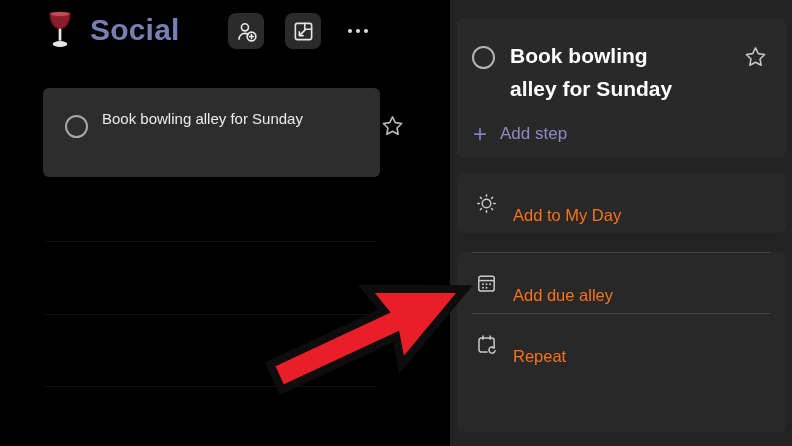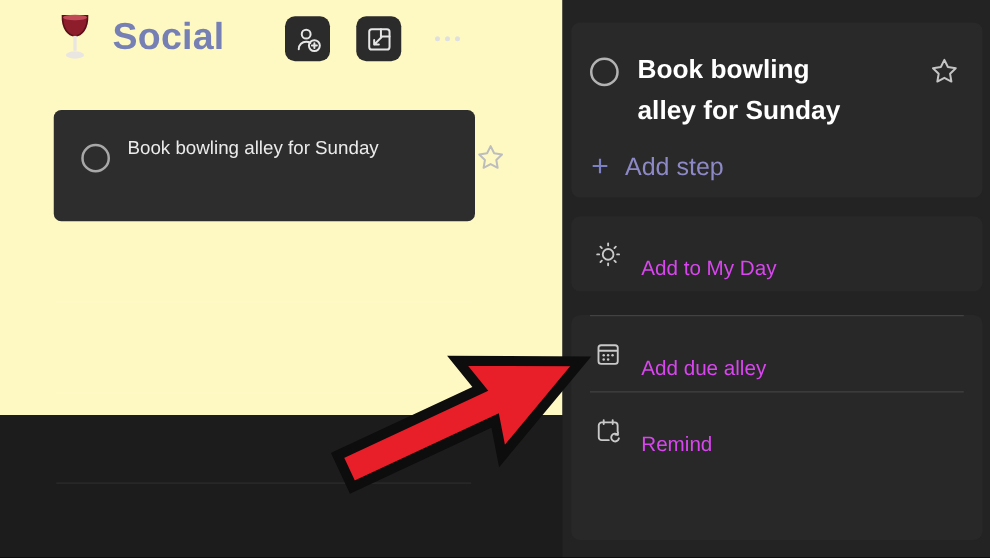--- a/index.html
+++ b/index.html
@@ -1,21 +1,21 @@
 <!DOCTYPE html>
 <html><head>
 <meta charset="utf-8">
 <style>
   * { margin:0; padding:0; box-sizing:border-box; }
   html,body { background:#000; }
   body { font-family:"Liberation Sans", sans-serif; }
   .screen { position:relative; width:792px; height:446px; overflow:hidden; background:#1c1c1c; }
 
   
-  .left-panel { position:absolute; left:0; top:0; width:450px; height:332px; background:#fef9c3; }
+  .left-panel { position:absolute; left:0; top:0; width:450px; height:446px; background:#000000; }
   .list-header { position:absolute; left:0; top:0; width:450px; height:64px; }
   .wine-icon { position:absolute; left:44px; top:10px; width:32px; height:40px; }
   .list-title { position:absolute; left:90px; top:13px; font-size:30px; font-weight:bold; color:#7680b4; letter-spacing:0.2px; }
   .hdr-btn { position:absolute; top:13px; width:36px; height:36px; border:none; border-radius:8px; background:#2b2b2b; display:flex; align-items:center; justify-content:center; cursor:pointer; }
   .hdr-btn.b1 { left:228px; }
   .hdr-btn.b2 { left:285px; }
   .more-btn { position:absolute; left:340px; top:13px; width:36px; height:36px; border:none; background:transparent; display:flex; align-items:center; justify-content:center; gap:4px; cursor:pointer; }
   .more-btn i { width:4px; height:4px; border-radius:50%; background:#e0e0e0; display:block; }
 
   .task-card { position:absolute; left:43px; top:88px; width:337px; height:89px; background:#2d2d2d; border-radius:6px; cursor:pointer; }
@@ -29,27 +29,27 @@
   .d1 { top:241px; } .d2 { top:314px; } .d3 { top:386px; }
 
   
   .right-panel { position:absolute; left:450px; top:0; width:342px; height:446px; background:#232323; }
   .detail-card { position:absolute; left:7px; top:18px; width:329px; height:140px; background:#292929; border-radius:7px; }
   .detail-card .circle-cb { left:15px; top:28px; border-color:#b3b3b3; }
   .detail-title { position:absolute; left:53px; top:21px; width:190px; font-size:21px; font-weight:bold; line-height:33px; color:#ffffff; }
   .detail-card .star-btn { left:287px; top:28px; }
   .add-step { position:absolute; left:16px; top:102px; height:28px; display:flex; align-items:center; gap:13px; border:none; background:transparent; cursor:pointer; }
   .add-step .plus { font-size:24px; font-weight:300; color:#7c81c5; line-height:24px; }
-  .add-step .lbl { font-size:20px; color:#8d89c6; }
+  .add-step .lbl { font-size:17px; color:#8d89c6; }
 
   .action-card { position:absolute; left:7px; width:329px; background:#282828; border-radius:7px; }
   .myday-card { top:173px; height:60px; }
   .group-card { top:252px; height:180px; }
   .action-row { height:60px; display:flex; align-items:center; padding-left:17px; gap:14px; cursor:pointer; }
-  .action-row .lbl { font-size:16.5px; color:#d946ef;margin-top:24px; }
+  .action-row .lbl { font-size:16.5px; color:#f97316;margin-top:24px; }
   .row-divider { height:1px; margin:0 15px; background:rgba(255,255,255,0.12); }
 
   .icon24 { width:25px; height:25px; flex:none; }
   .icon24 * , .star-svg * { vector-effect:non-scaling-stroke; }
 
   
   .arrow-overlay { position:absolute; left:0; top:0; width:792px; height:446px; pointer-events:none; z-index:20; }
   .arrow-overlay polygon { stroke:#0d0d0d; stroke-width:8; stroke-linejoin:miter; stroke-miterlimit:10; }
 </style>
 </head>
@@ -149,21 +149,21 @@
         <span class="lbl">Add due alley</span>
       </div>
       <div class="row-divider"></div>
       <div class="action-row">
         <svg class="icon24" viewBox="0 0 24 24" fill="none" stroke="#c9c9c9" stroke-width="1.5" stroke-linecap="round" stroke-linejoin="round">
           <path d="M12.5 19.3 H7.1 a2.3 2.3 0 0 1 -2.3 -2.3 V8 a2.3 2.3 0 0 1 2.3 -2.3 H17 a2.3 2.3 0 0 1 2.3 2.3 v4.6"></path>
           <path d="M8.6 3.9 v3 M15.5 3.9 v3"></path>
           <path d="M20.3 17.9 a3 3 0 1 1 -1 -2.9"></path>
           <path d="M19.6 13.4 l-0.2 1.9 -1.9 -0.3"></path>
         </svg>
-        <span class="lbl">Remind</span>
+        <span class="lbl">Repeat</span>
       </div>
     </div>
   </div>
 
   <svg class="arrow-overlay" viewBox="0 0 792 446">
     <polygon points="0,-14 126,-14 119,-42 208,0 119,42 126,14 0,14" transform="translate(276 377) rotate(-25)" fill="#e81f29"></polygon>
   </svg>
 
 </div>
 

